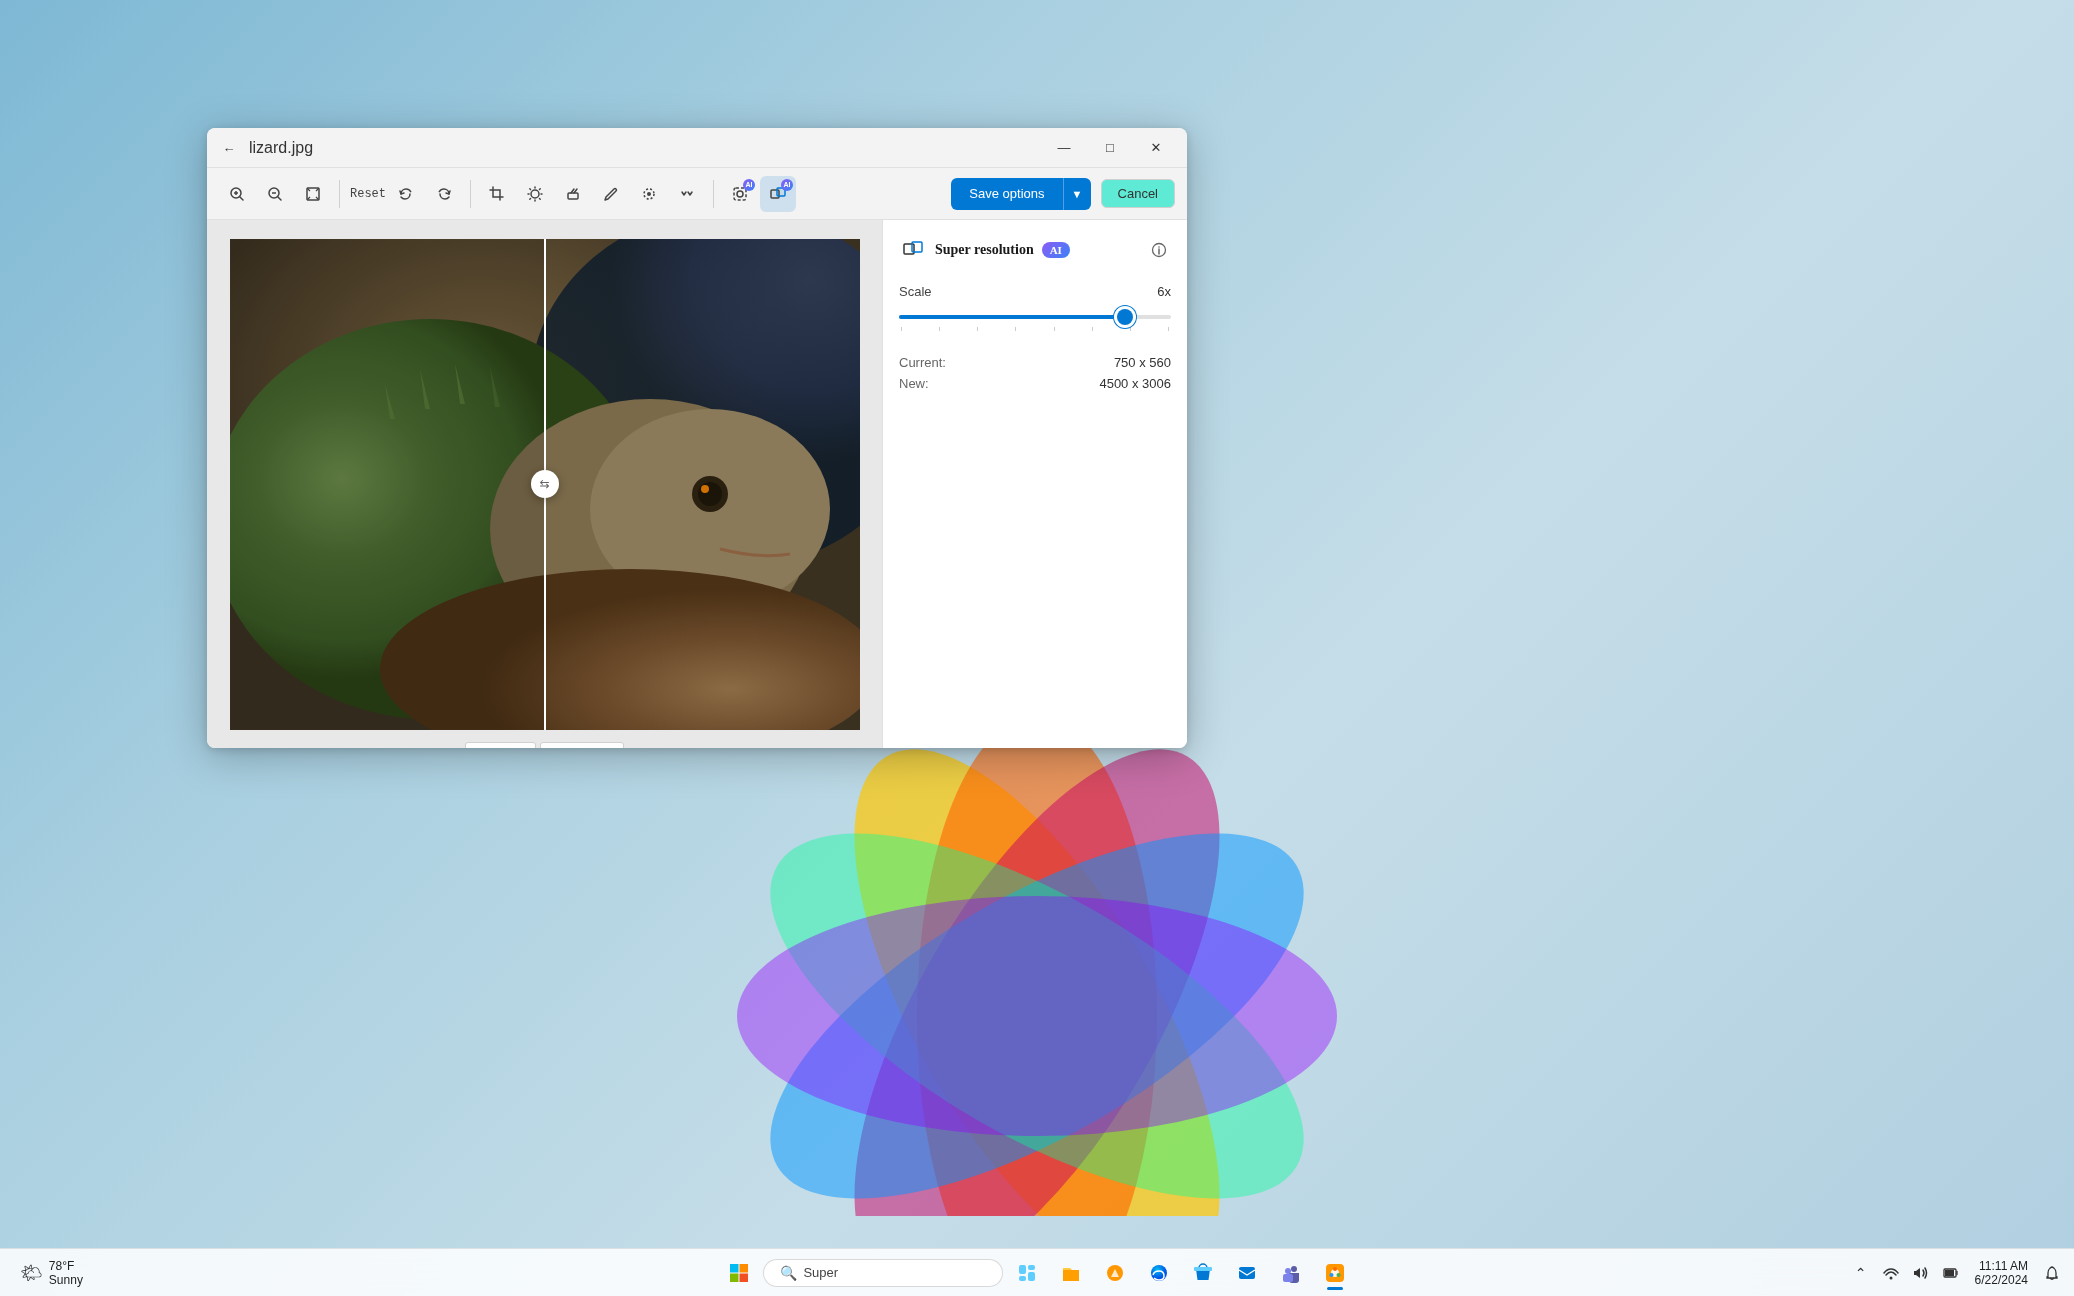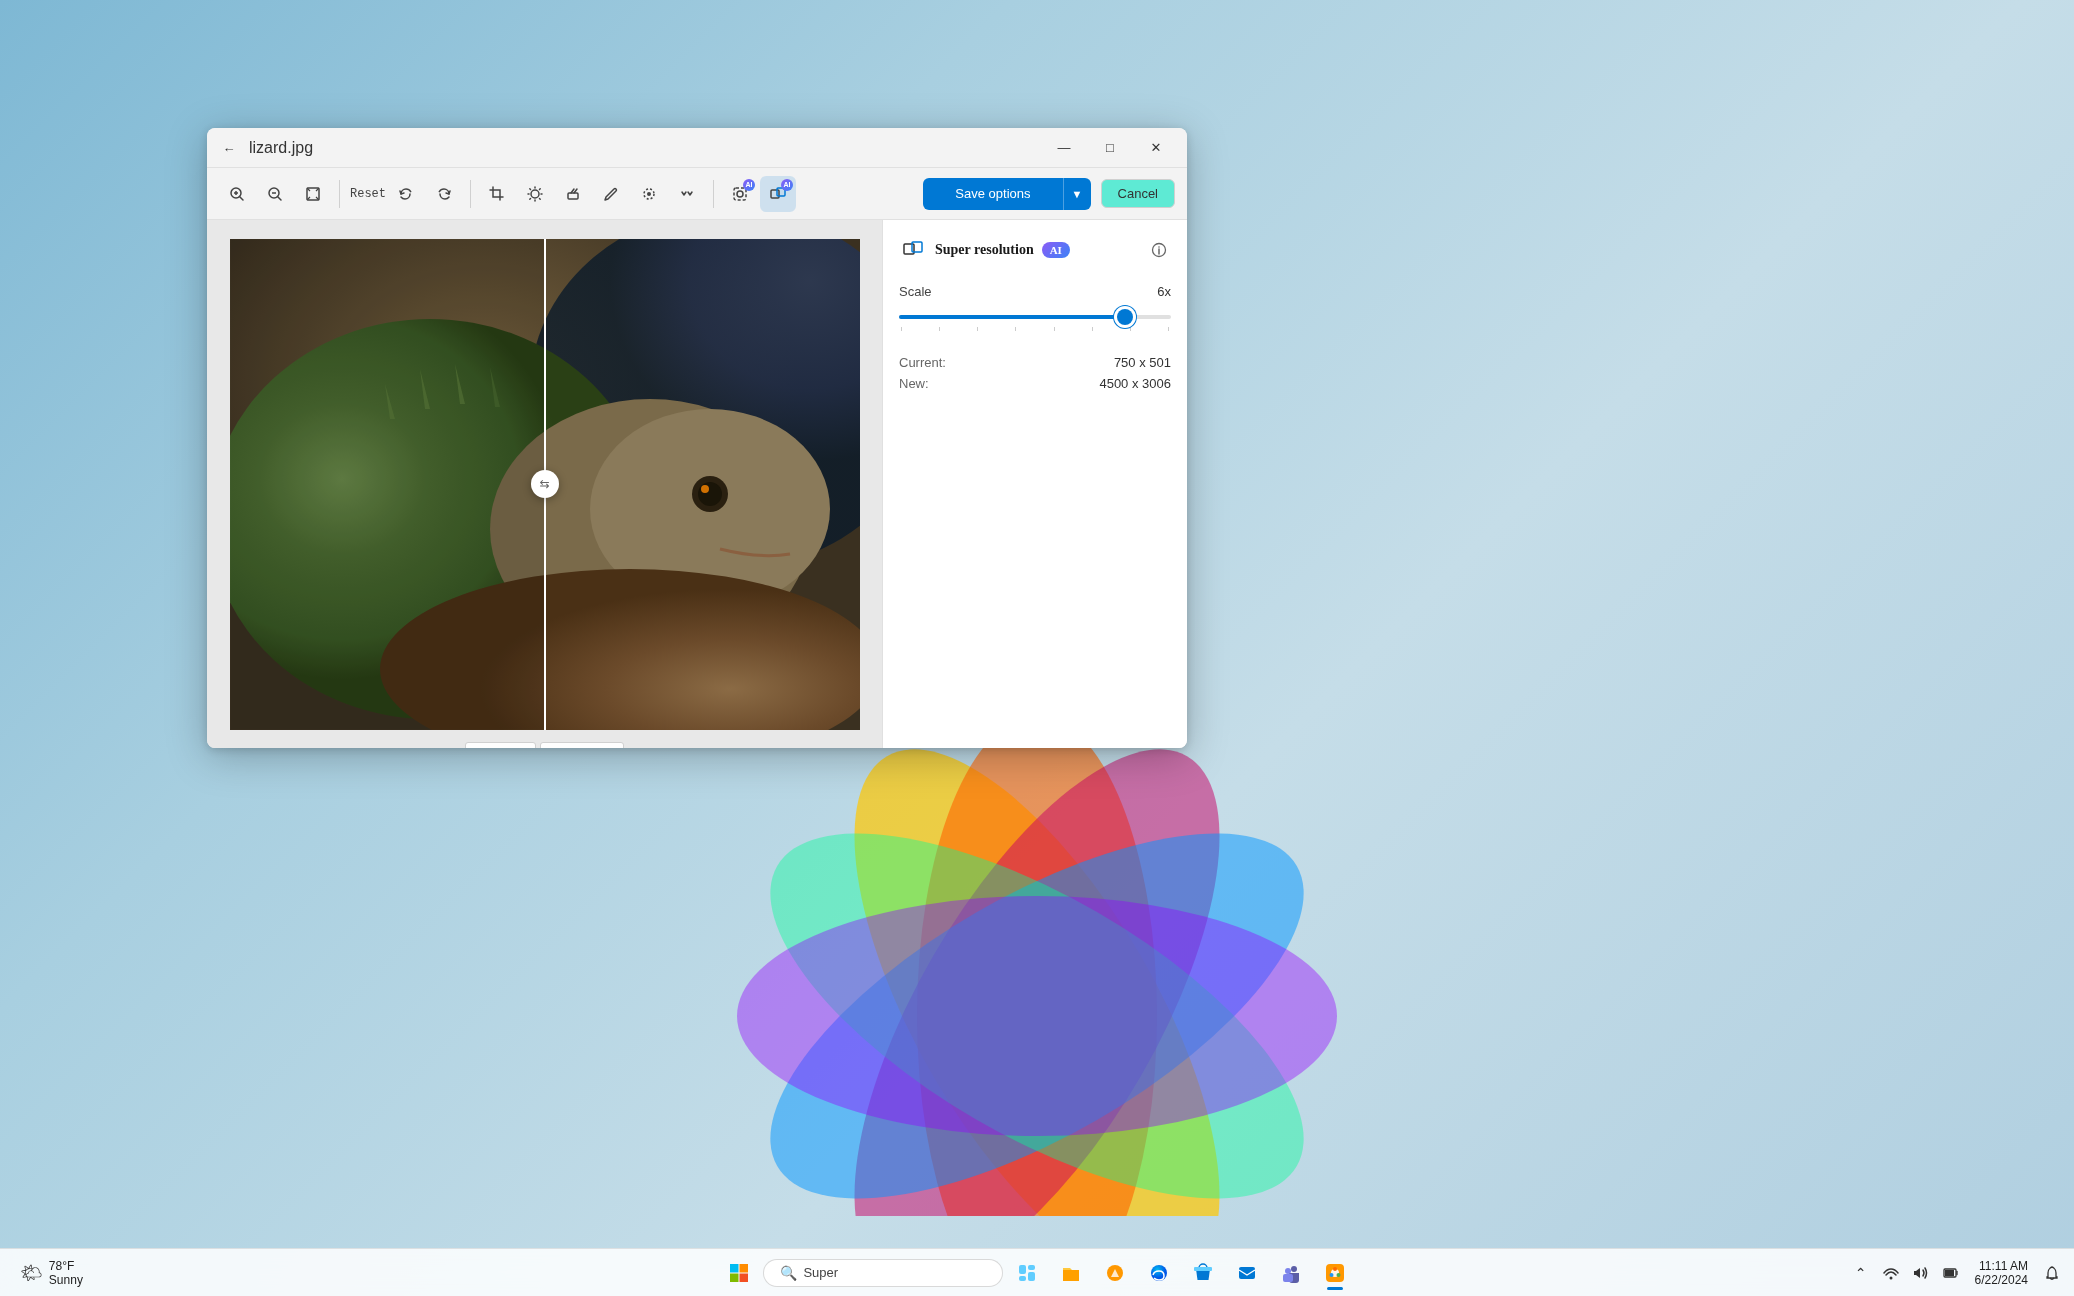--- a/index.html
+++ b/index.html
@@ -248,21 +248,21 @@
     .toolbar-spacer { flex: 1; }
     .save-options-btn {
       display: flex;
       align-items: center;
       gap: 0;
       background: #0078d4;
       border-radius: 6px;
       cursor: pointer;
     }
     .save-main {
-      padding: 6px 32px;
+      padding: 6px 18px;
       font-size: 13px;
       color: white;
       font-weight: 500;
     }
     .save-dropdown {
       width: 28px;
       height: 32px;
       display: flex;
       align-items: center;
       justify-content: center;
@@ -779,21 +779,21 @@
           <div class="slider-tick"></div>
           <div class="slider-tick"></div>
           <div class="slider-tick"></div>
           <div class="slider-tick"></div>
         </div>
       </div>
 
       <div class="current-new-info">
         <div class="info-row">
           <span class="info-label">Current:</span>
-          <span class="info-value">750 x 501</span>
+          <span class="info-value">750 x 560</span>
         </div>
         <div class="info-row">
           <span class="info-label">New:</span>
           <span class="info-value">4500 x 3006</span>
         </div>
       </div>
     </div>
   </div>
 </div>
 

